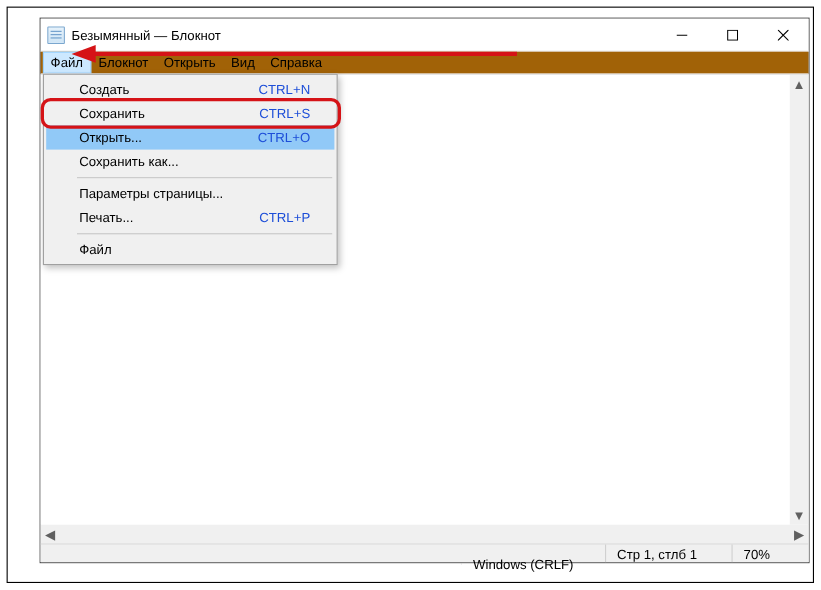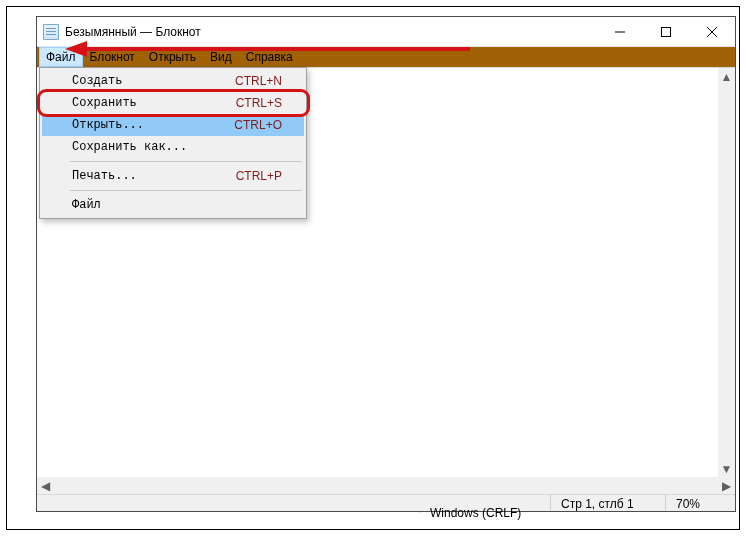--- a/index.html
+++ b/index.html
@@ -146,22 +146,22 @@
   }
   .dd-row {
     height:22px;
     display:flex;
     align-items:center;
     padding: 0 22px 0 30px;
     position:relative;
     font-size:12px;
     color:#000;
   }
-  .dd-row .lbl { flex:1;font-family:Liberation Mono, monospace; }
-  .dd-row .accel { color:#7f1d1d; }
+  .dd-row .lbl { flex:1; }
+  .dd-row .accel { color:#1d4ed8; }
   .dd-row.hovered {
     background:#91c9f7;
     border:0;
   }
   .dd-sep {
     height:1px;
     margin: 3px 2px 3px 28px;
     background:#c8c8c8;
   }
   .dd-highlight-box {
@@ -267,20 +267,23 @@
     </div>
     <div class="dd-row hovered">
       <span class="lbl">Открыть...</span>
       <span class="accel">CTRL+O</span>
     </div>
     <div class="dd-row">
       <span class="lbl">Сохранить как...</span>
     </div>
     <div class="dd-sep"></div>
     <div class="dd-row">
+      <span class="lbl">Параметры страницы...</span>
+    </div>
+    <div class="dd-row">
       <span class="lbl">Печать...</span>
       <span class="accel">CTRL+P</span>
     </div>
     <div class="dd-sep"></div>
     <div class="dd-row">
       <span class="lbl">Файл</span>
     </div>
   </div>
 
   <div class="dd-highlight-box" style="left:0px; top:72px; width:273px; height:28px;"></div>

